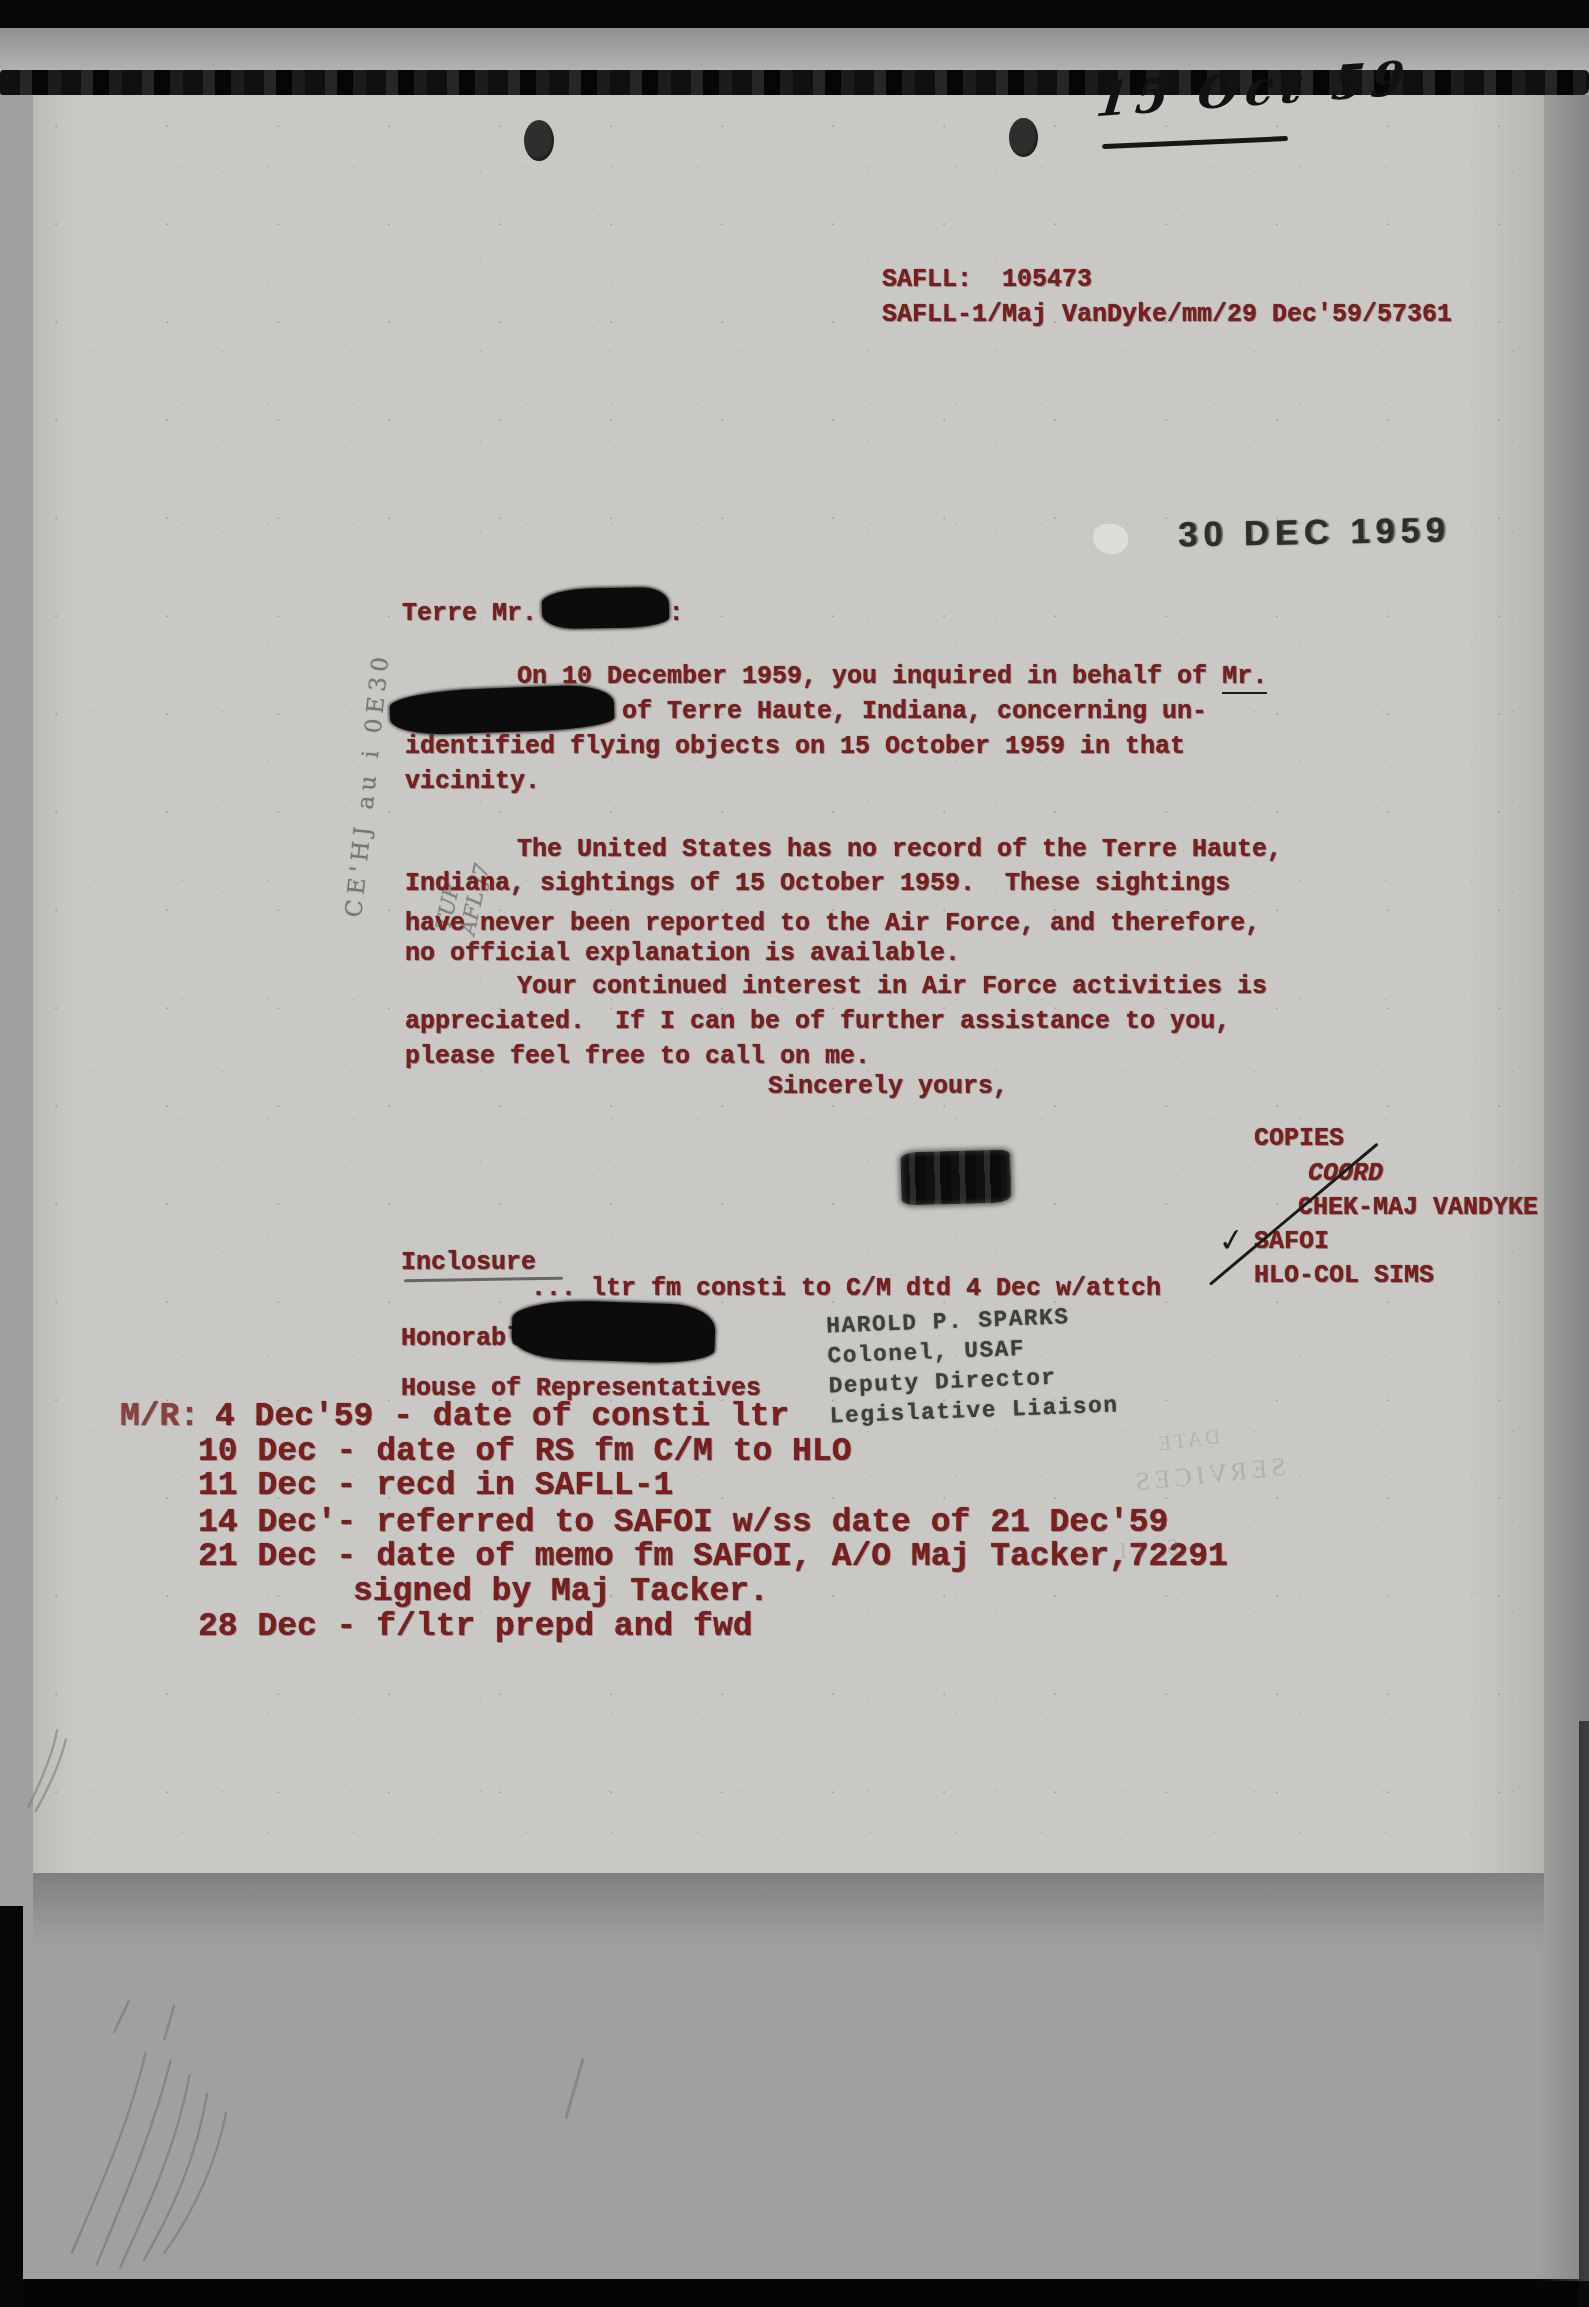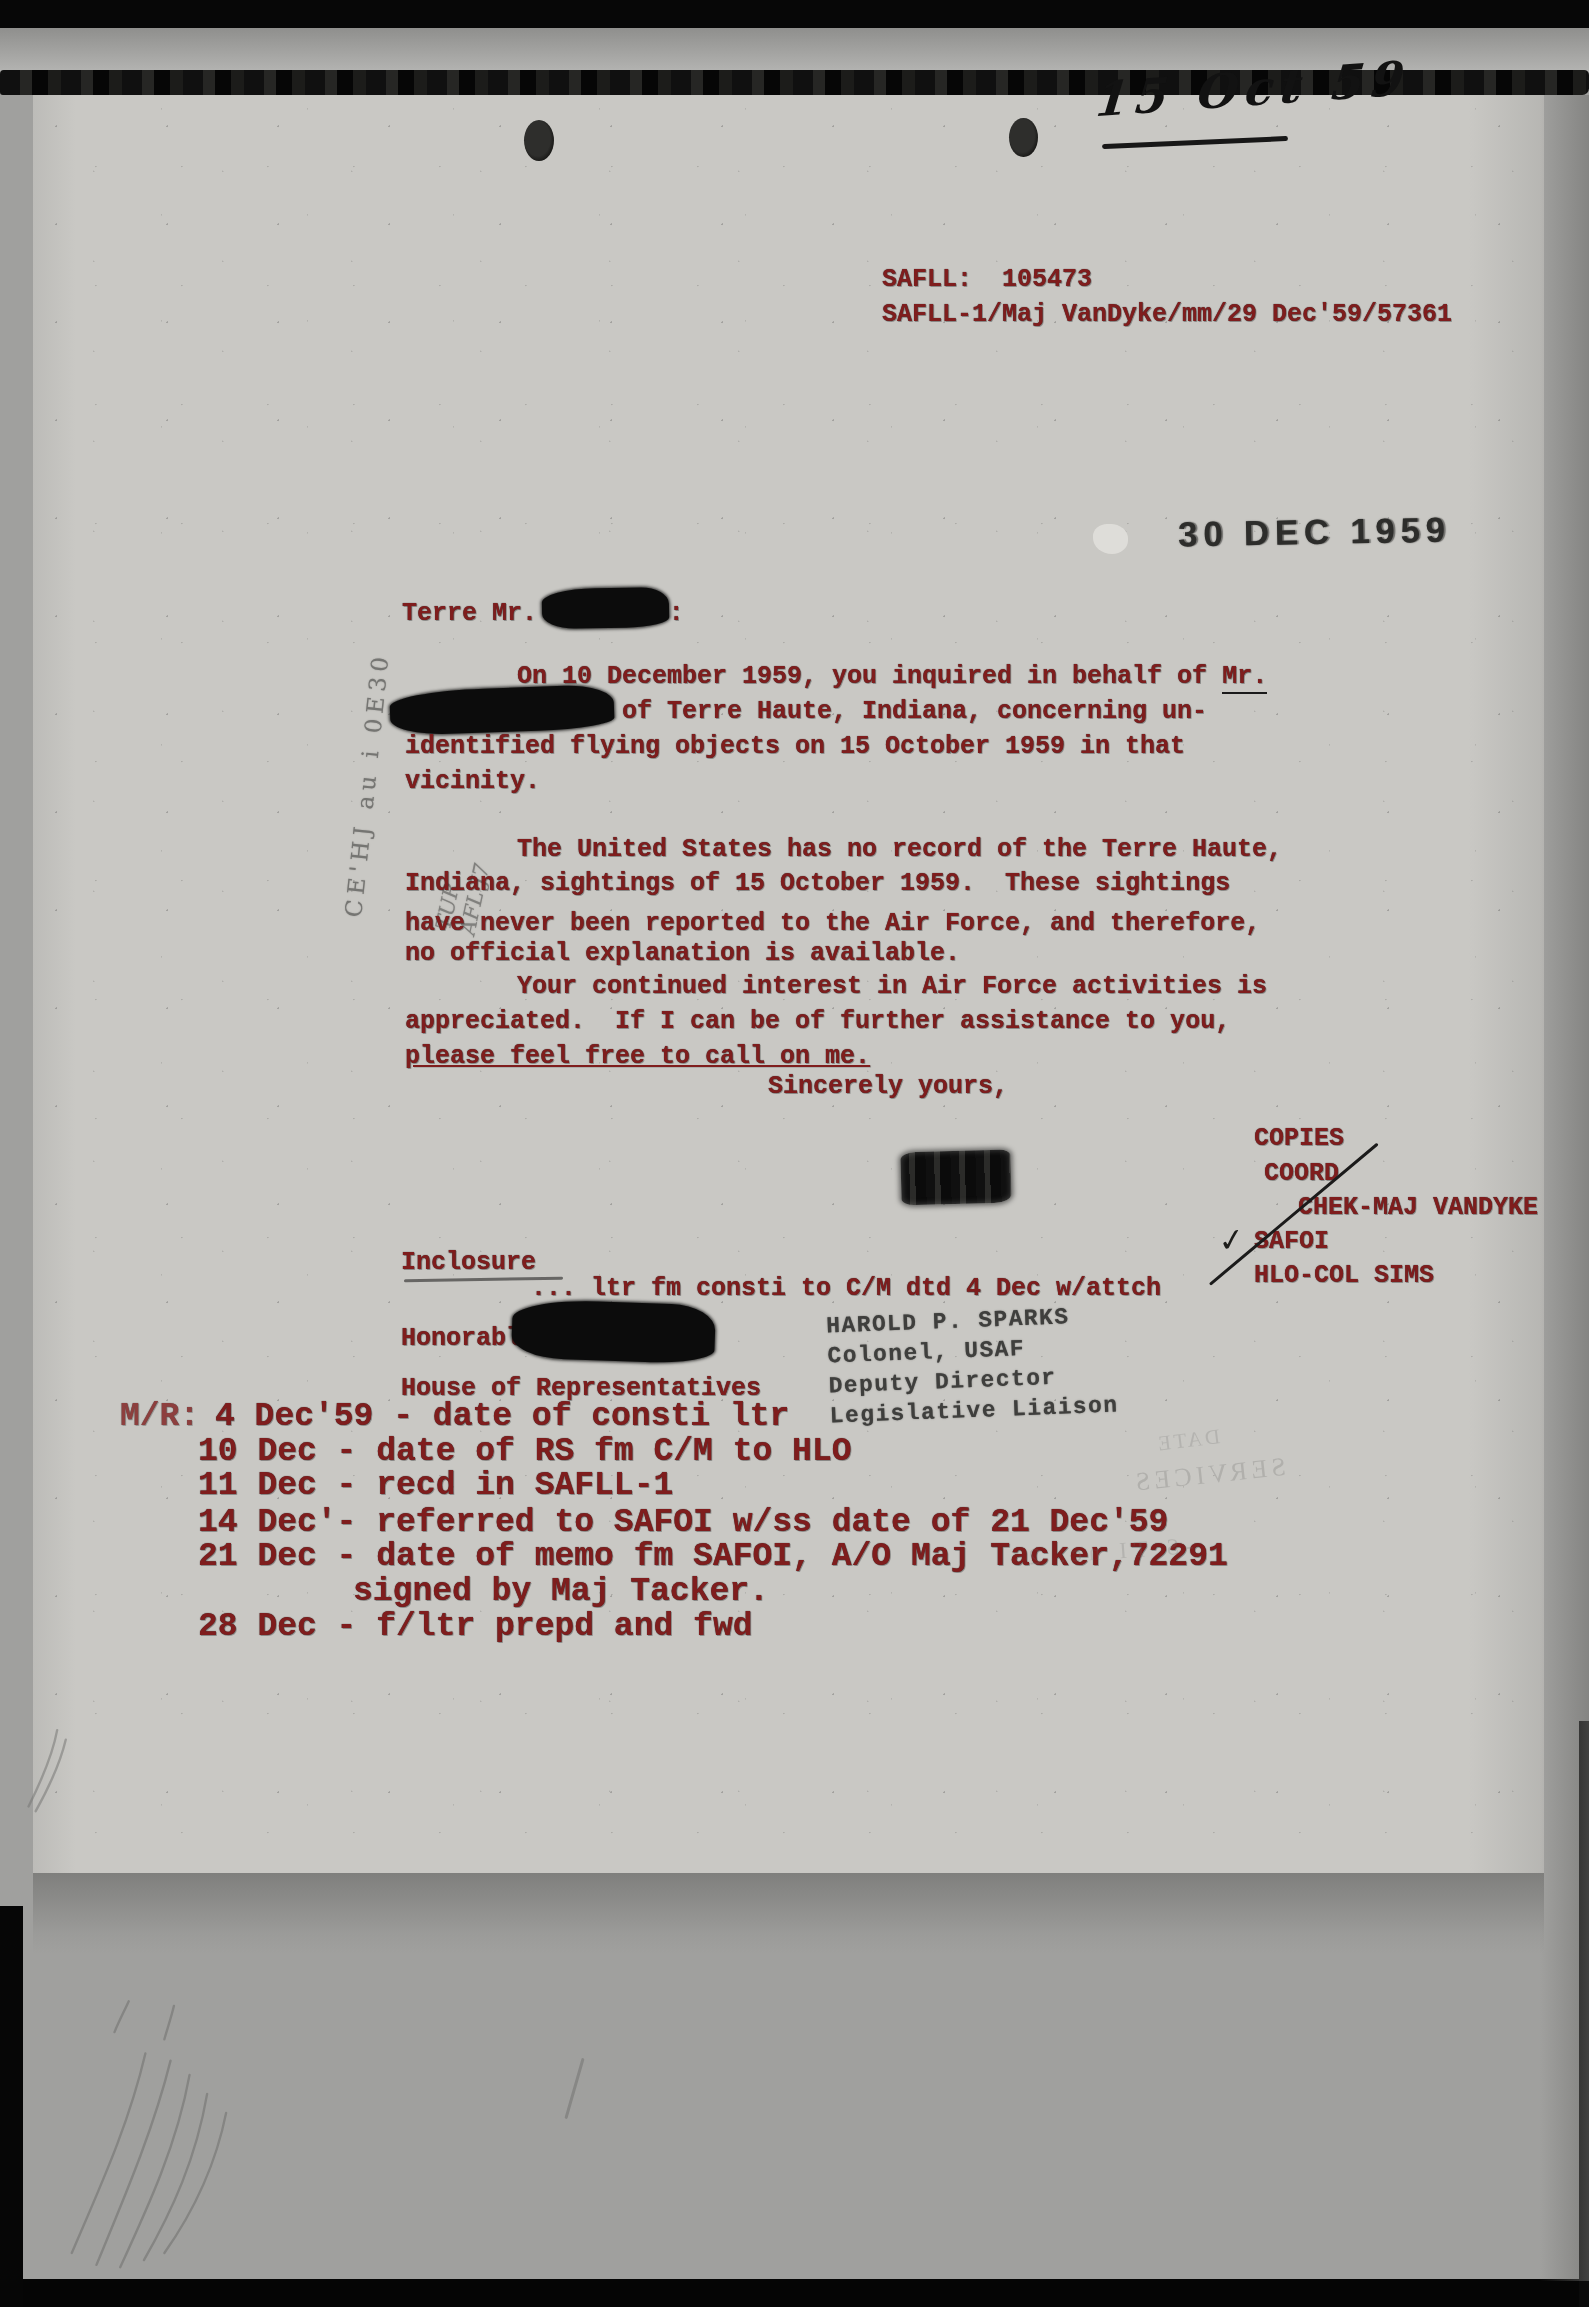--- a/index.html
+++ b/index.html
@@ -106,28 +106,28 @@
 <div class="tl" style="left:405px;top:733px;">identified flying objects on 15 October 1959 in that</div>
 <div class="tl" style="left:405px;top:768px;">vicinity.</div>
 
 <div class="tl" style="left:517px;top:836px;">The United States has no record of the Terre Haute,</div>
 <div class="tl" style="left:405px;top:870px;">Indiana, sightings of 15 October 1959.  These sightings</div>
 <div class="tl" style="left:405px;top:910px;">have never been reported to the Air Force, and therefore,</div>
 <div class="tl" style="left:405px;top:940px;">no official explanation is available.</div>
 
 <div class="tl" style="left:517px;top:973px;">Your continued interest in Air Force activities is</div>
 <div class="tl" style="left:405px;top:1008px;">appreciated.  If I can be of further assistance to you,</div>
-<div class="tl" style="left:405px;top:1043px;text-decoration:underline;">please feel free to call on me.</div>
+<div class="tl" style="left:405px;top:1043px;">please feel free to call on me.</div>
 
 <div class="tl" style="left:768px;top:1073px;text-align:center;">Sincerely yours,</div>
 
 <div class="smudge-box" style="left:901px;top:1151px;width:110px;height:53px;"></div>
 
 <div class="tl" style="left:1254px;top:1125px;">COPIES</div>
-<div class="tl" style="left:1264px;top:1160px;">COORD</div>
+<div class="tl" style="left:1308px;top:1160px;font-style:italic;">COORD</div>
 <div class="tl" style="left:1254px;top:1194px;margin-left:44px;">CHEK-MAJ VANDYKE</div>
 <div class="tl" style="left:1254px;top:1228px;">SAFOI</div>
 <div class="tl" style="left:1254px;top:1262px;">HLO-COL SIMS</div>
 <div class="strike-line" style="left:1210px;top:1283px;width:219px;transform:rotate(-40deg);transform-origin:left center;"></div>
 <div class="check" style="left:1218px;top:1221px;">✓</div>
 
 <div class="tl" style="left:401px;top:1249px;">Inclosure</div>
 <div class="abs" style="left:404px;top:1278px;width:159px;height:3.3px;background:rgba(22,22,22,.55);border-radius:1.9px;transform:rotate(-1deg);"></div>
 <div class="tl" style="left:531px;top:1275px;">... ltr fm consti to C/M dtd 4 Dec w/attch</div>
 

